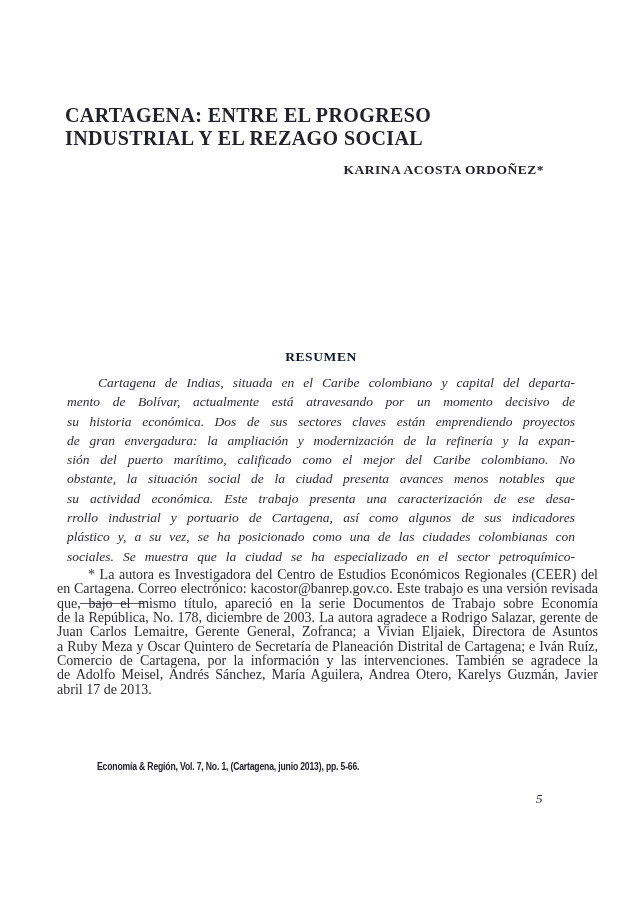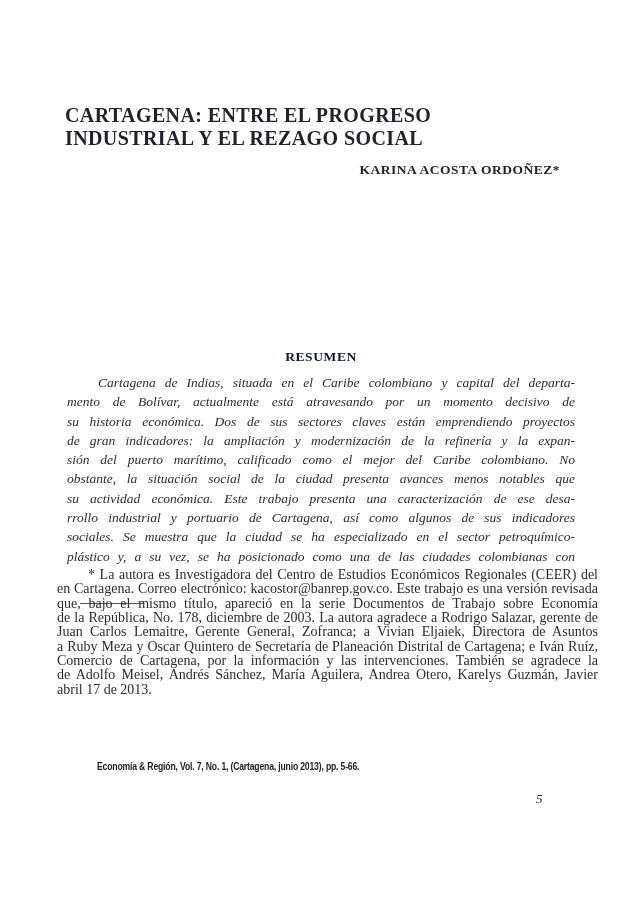--- a/index.html
+++ b/index.html
@@ -22,21 +22,21 @@
     top: 104px;
     width: 520px;
     font-size: 20px;
     line-height: 23px;
     font-weight: bold;
     letter-spacing: 0.4px;
     color: #22222a;
   }
   .author {
     position: absolute;
-    left: 75px;
+    left: 59px;
     top: 162px;
     width: 485px;
     text-align: right;
     font-size: 13.5px;
     font-weight: bold;
     letter-spacing: 0.5px;
     color: #22222a;
   }
   .resumen {
     position: absolute;
@@ -124,27 +124,27 @@
     </header>
 
   <div class="author">KARINA ACOSTA ORDOÑEZ*</div>
 
   <div class="resumen">RESUMEN</div>
 
   <div class="abstract">
       <div class="aline">Cartagena de Indias, situada en el Caribe colombiano y capital del departa-</div>
       <div class="aline">mento de Bolívar, actualmente está atravesando por un momento decisivo de</div>
       <div class="aline">su historia económica. Dos de sus sectores claves están emprendiendo proyectos</div>
-      <div class="aline">de gran indicadores: la ampliación y modernización de la refinería y la expan-</div>
+      <div class="aline">de gran envergadura: la ampliación y modernización de la refinería y la expan-</div>
       <div class="aline">sión del puerto marítimo, calificado como el mejor del Caribe colombiano. No</div>
       <div class="aline">obstante, la situación social de la ciudad presenta avances menos notables que</div>
       <div class="aline">su actividad económica. Este trabajo presenta una caracterización de ese desa-</div>
       <div class="aline">rrollo industrial y portuario de Cartagena, así como algunos de sus indicadores</div>
+      <div class="aline">plástico y, a su vez, se ha posicionado como una de las ciudades colombianas con</div>
       <div class="aline">sociales. Se muestra que la ciudad se ha especializado en el sector petroquímico-</div>
-      <div class="aline">plástico y, a su vez, se ha posicionado como una de las ciudades colombianas con</div>
     </div>
 
   <div class="fn-rule"></div>
 
   <div class="footnote">
       <div class="fline">* La autora es Investigadora del Centro de Estudios Económicos Regionales (CEER) del Banco de la República,</div>
       <div class="fline">en Cartagena. Correo electrónico: kacostor@banrep.gov.co. Este trabajo es una versión revisada del estudio</div>
       <div class="fline">que, bajo el mismo título, apareció en la serie Documentos de Trabajo sobre Economía Regional, CEER, Banco</div>
       <div class="fline">de la República, No. 178, diciembre de 2003. La autora agradece a Rodrigo Salazar, gerente de ANDI Bolívar; a</div>
       <div class="fline">Juan Carlos Lemaitre, Gerente General, Zofranca; a Vivian Eljaiek, Directora de Asuntos Generales de Reficar;</div>

